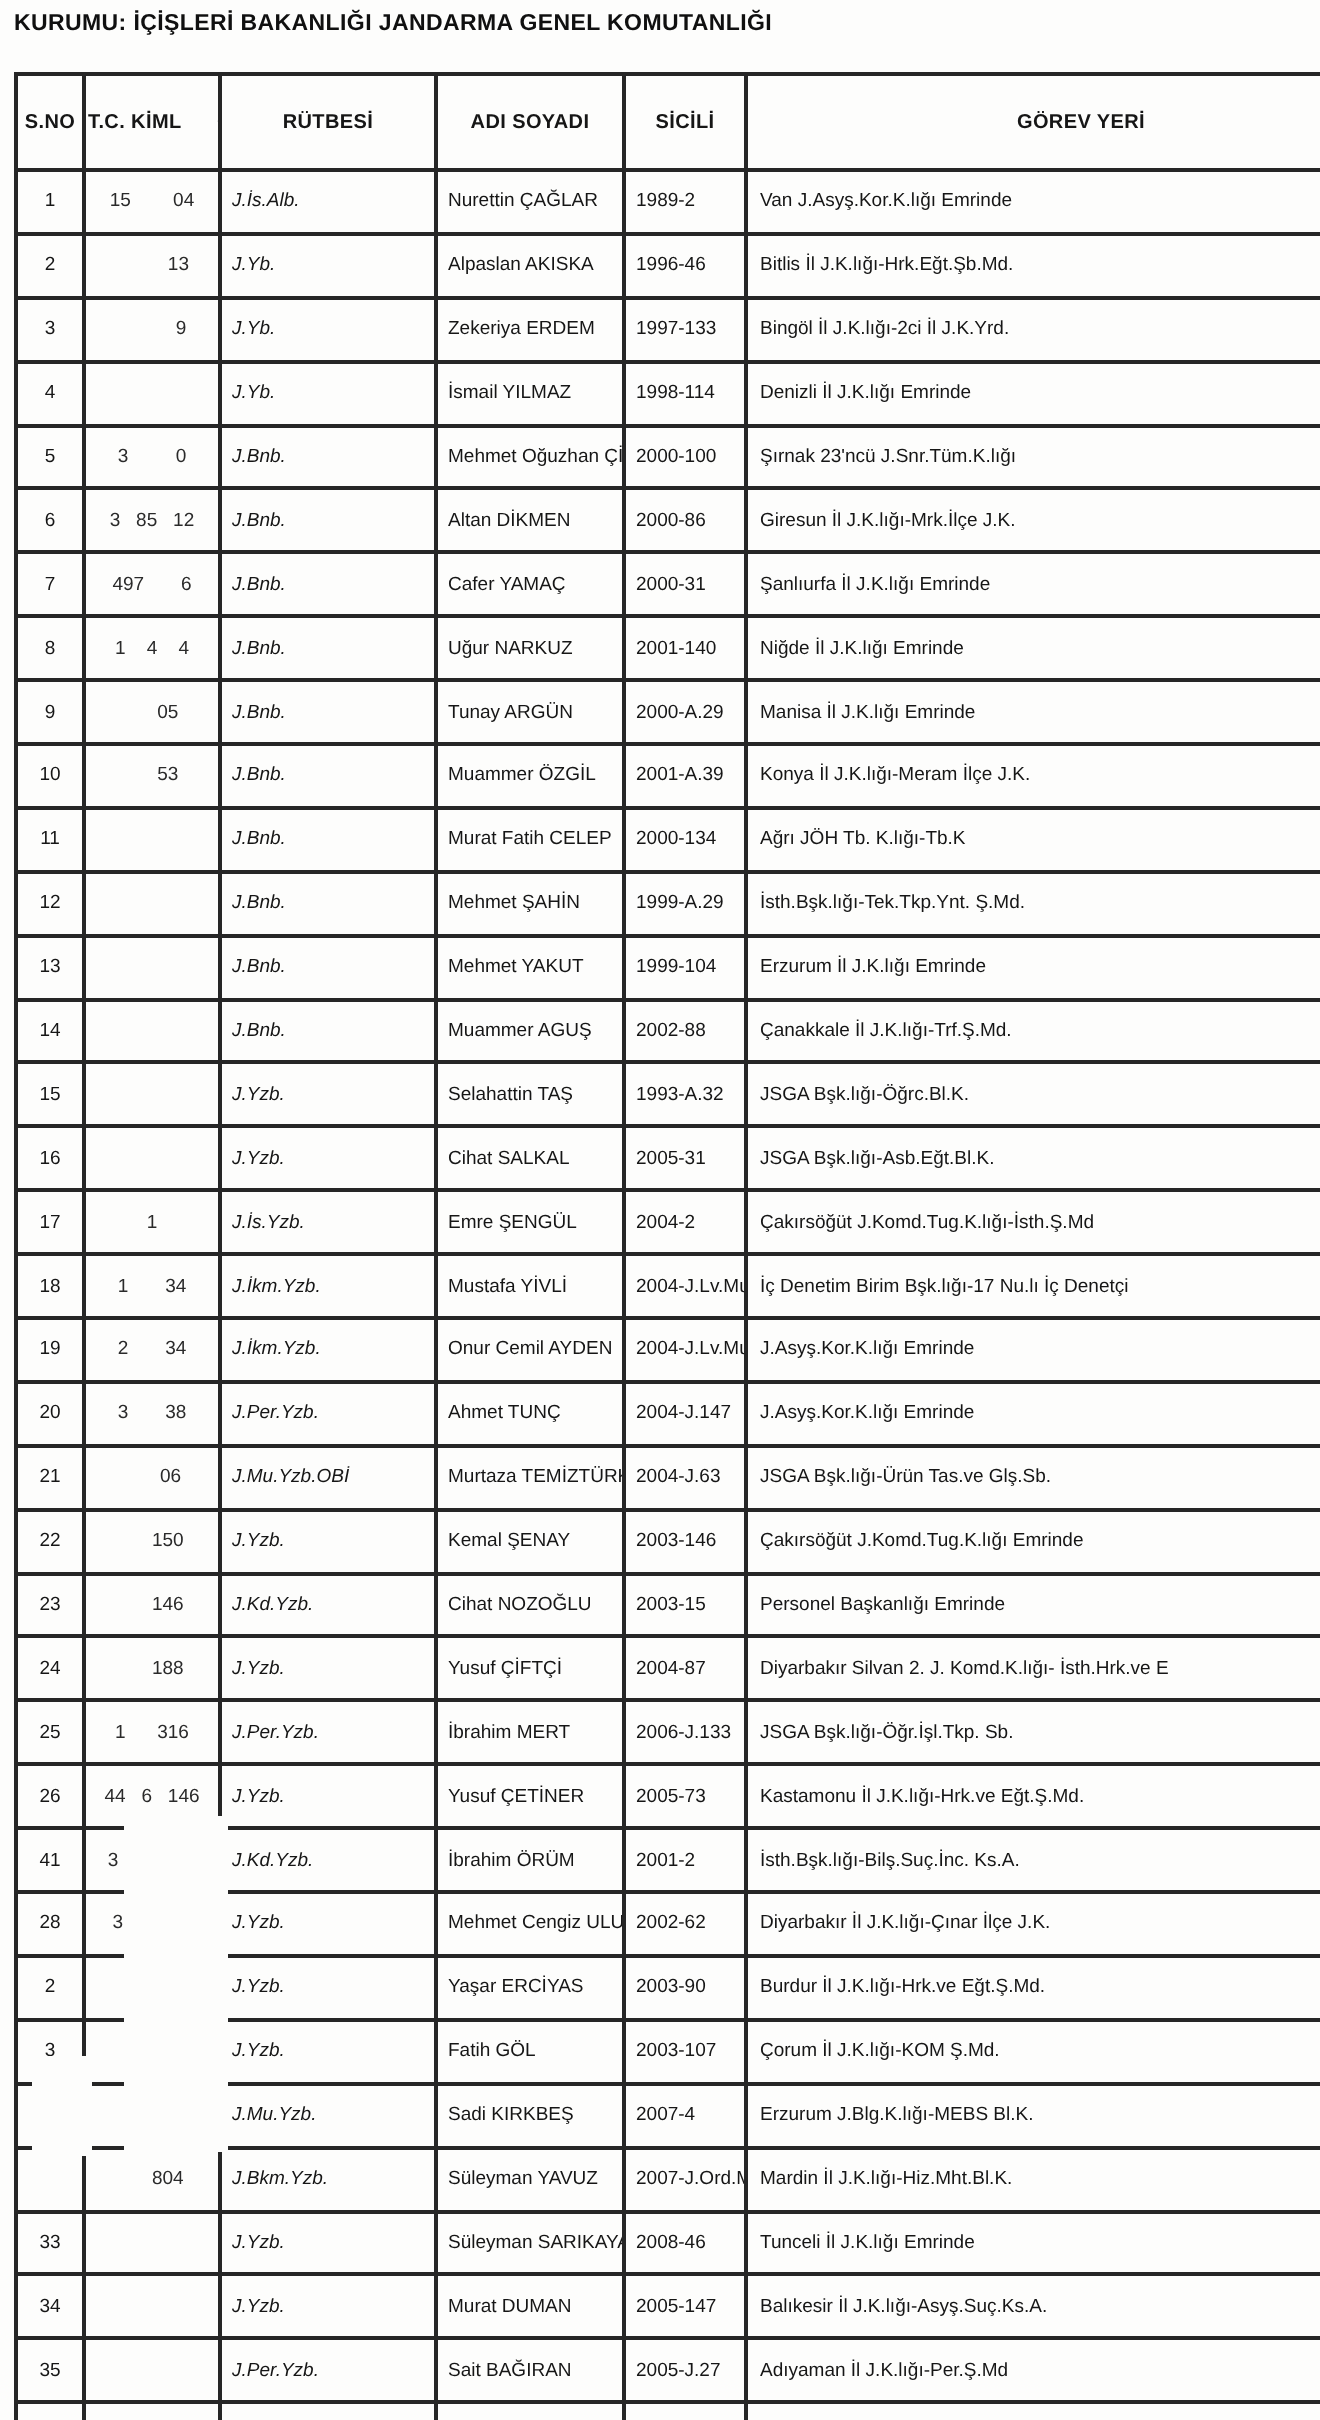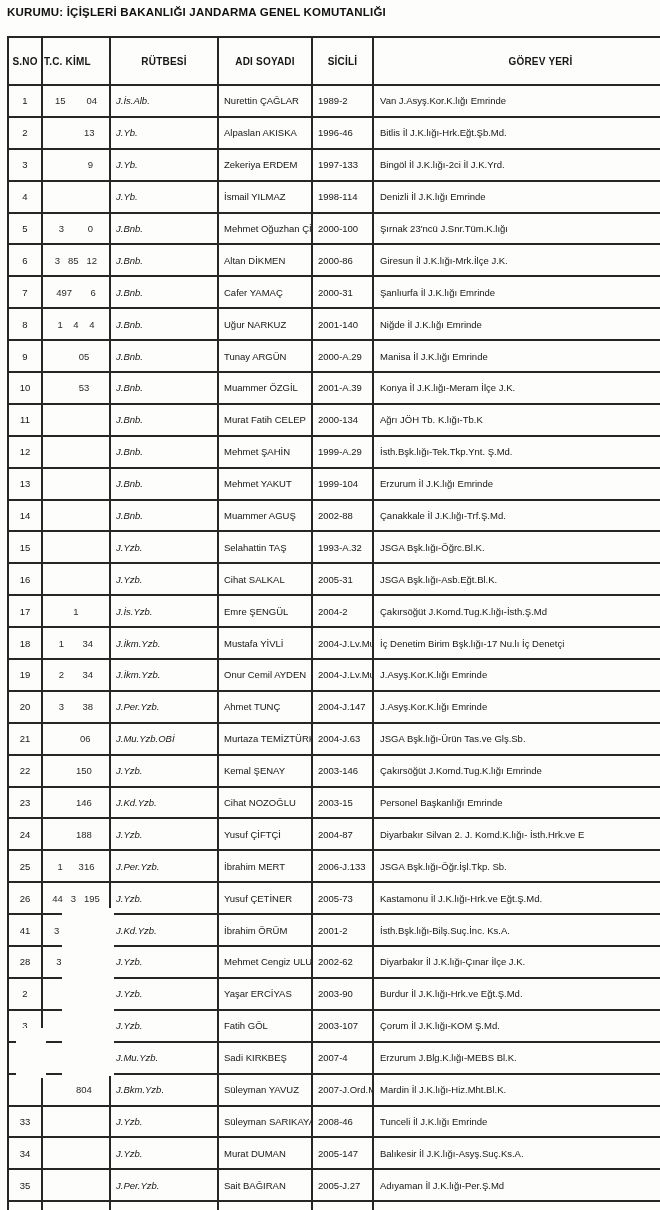--- a/index.html
+++ b/index.html
@@ -261,21 +261,21 @@
       <tr>
         <td class="c0">25</td>
         <td class="c1">1      316</td>
         <td class="c2">J.Per.Yzb.</td>
         <td class="c3">İbrahim MERT</td>
         <td class="c4">2006-J.133</td>
         <td class="c5">JSGA Bşk.lığı-Öğr.İşl.Tkp. Sb.</td>
       </tr>
       <tr>
         <td class="c0">26</td>
-        <td class="c1">44   3   195</td>
+        <td class="c1">44   6   146</td>
         <td class="c2">J.Yzb.</td>
         <td class="c3">Yusuf ÇETİNER</td>
         <td class="c4">2005-73</td>
         <td class="c5">Kastamonu İl J.K.lığı-Hrk.ve Eğt.Ş.Md.</td>
       </tr>
       <tr>
         <td class="c0">41</td>
         <td class="c1">3    5   110</td>
         <td class="c2">J.Kd.Yzb.</td>
         <td class="c3">İbrahim ÖRÜM</td>

